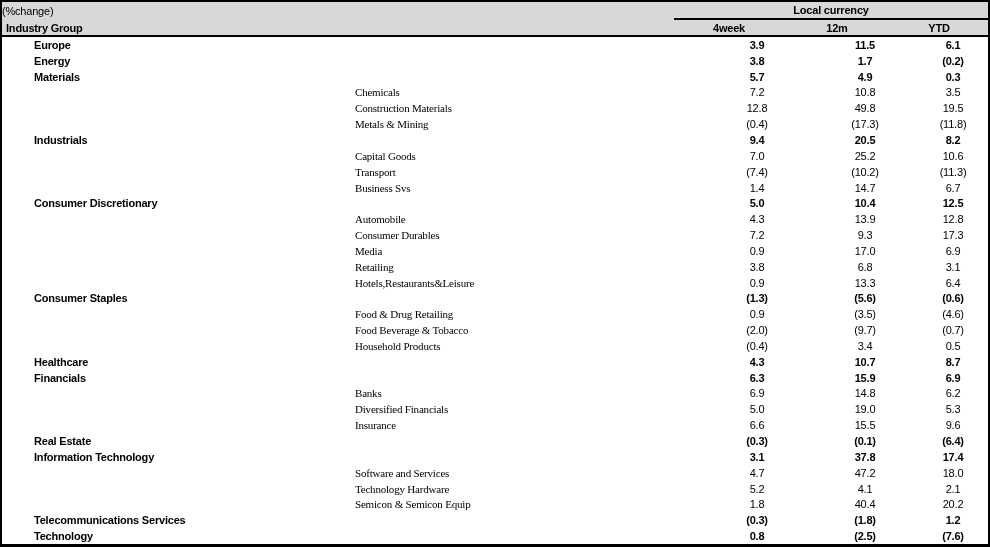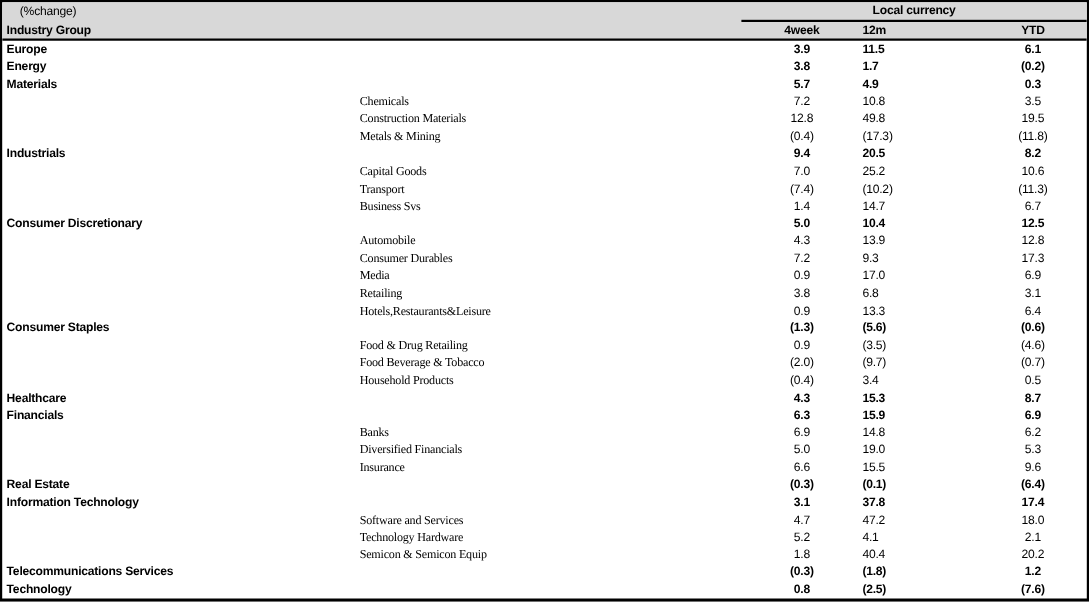--- a/index.html
+++ b/index.html
@@ -26,21 +26,21 @@
     border-bottom: 2px solid #000000;
     flex: 0 0 auto;
   }
   .hrow1 {
     height: 18px;
     display: flex;
     align-items: center;
   }
   .hrow1 .hleft {
     width: 672px;
-    padding-left: 16px;
+    padding-left: 0;
     align-self: center;
   }
   .hrow1 .hspan {
     flex: 1;
     text-align: center;
     font-weight: bold;
     border-bottom: 2px solid #000000;
     height: 100%;
     display: flex;
     align-items: center;
@@ -49,32 +49,33 @@
   .hrow2 {
     height: 15px;
     display: flex;
     align-items: center;
     font-weight: bold;
   }
   
   .c1 { width: 325px; padding-left: 4px; }
   .c2 { width: 347px; font-family: Liberation Serif, serif; }
   .c3 { width: 110px; text-align: center; }
-  .c4 { width: 106px; text-align: left; }
+  .c4 { width: 106px; text-align: center; }
   .c5 { flex: 1; text-align: center; }
   
   .tbody {
     flex: 1 1 auto;
     display: flex;
     flex-direction: column;
   }
   .row {
     flex: 1 1 0;
     display: flex;
     align-items: center;
+    margin-left: 28px;
   }
   .row.group .c1,
   .row.group .c3,
   .row.group .c4,
   .row.group .c5 { font-weight: bold; }
 </style>
 </head>
 <body>
 
 <div class="table-wrap">
@@ -251,21 +252,21 @@
       <div class="c2">Household Products</div>
       <div class="c3">(0.4)</div>
       <div class="c4">3.4</div>
       <div class="c5">0.5</div>
     </div>
 
     <div class="row group">
       <div class="c1">Healthcare</div>
       <div class="c2"></div>
       <div class="c3">4.3</div>
-      <div class="c4">15.3</div>
+      <div class="c4">10.7</div>
       <div class="c5">8.7</div>
     </div>
 
     <div class="row group">
       <div class="c1">Financials</div>
       <div class="c2"></div>
       <div class="c3">6.3</div>
       <div class="c4">15.9</div>
       <div class="c5">6.9</div>
     </div>

